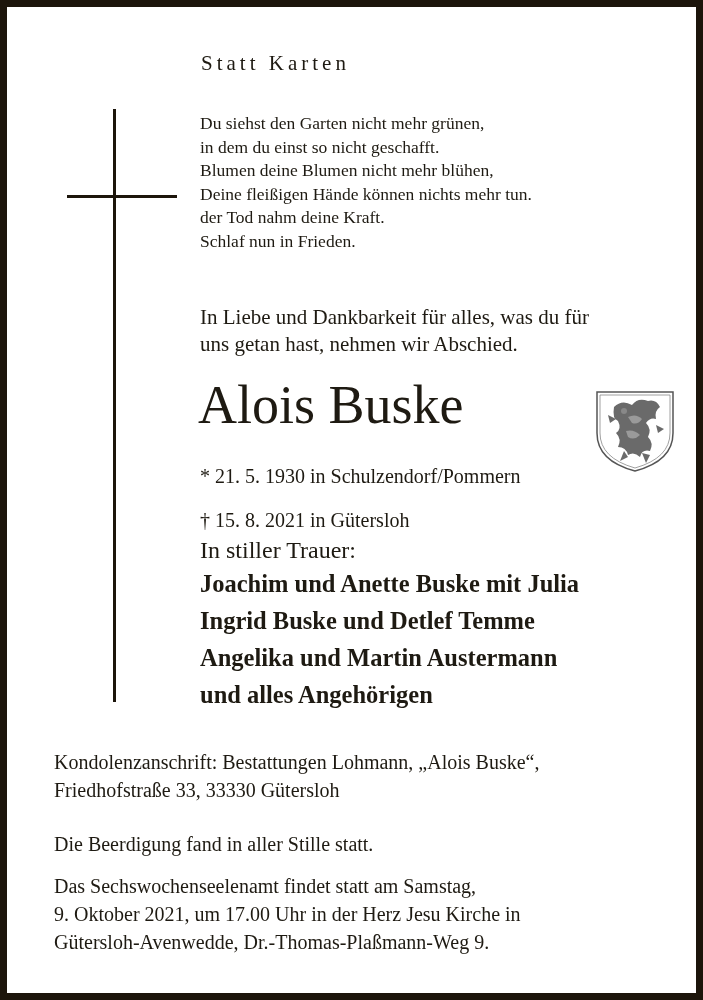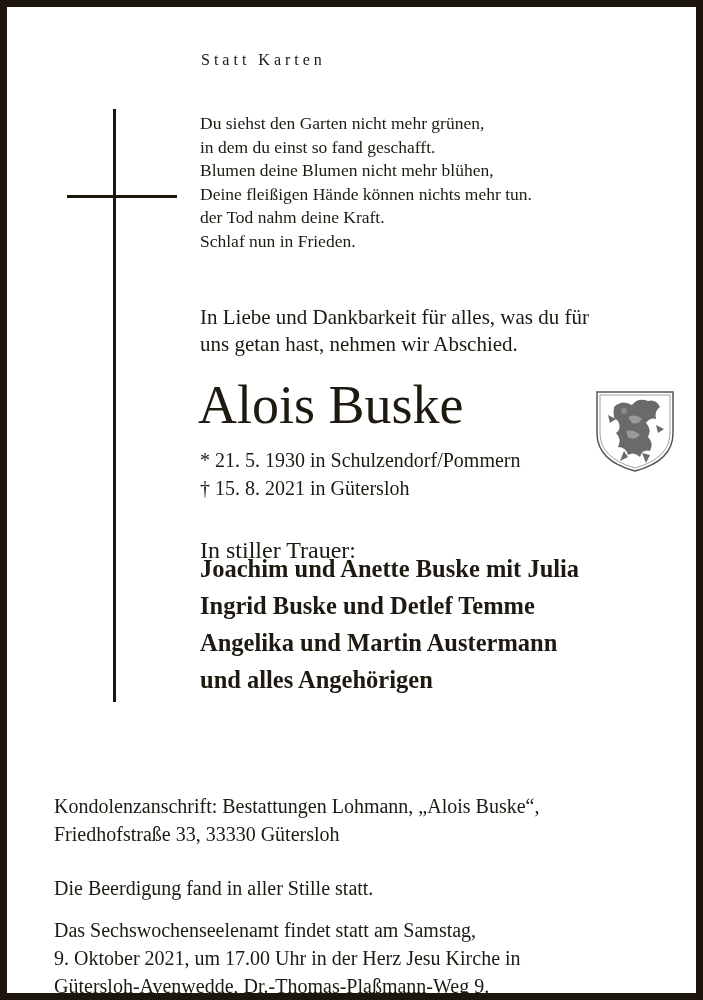--- a/index.html
+++ b/index.html
@@ -3,52 +3,52 @@
 <meta charset="utf-8">
 <style>
   html, body { margin: 0; padding: 0; background: #ffffff; }
   body { width: 703px; height: 1000px; position: relative; overflow: hidden; }
   .frame {
     position: absolute; left: 0; top: 0; width: 703px; height: 1000px;
     box-sizing: border-box; border: 7px solid #1c150b; background: #fff;
   }
   .serif { font-family: "Liberation Serif", "DejaVu Serif", serif; color: #1e1a12; }
   .abs { position: absolute; }
-  .header { left: 194px; top: 44px; font-size: 16px; letter-spacing: 4px; }
+  .header { left: 194px; top: 44px; font-size: 21px; letter-spacing: 4px; }
   .cross-v { left: 106px; top: 102px; width: 3px; height: 593px; background: #1c150b; }
   .cross-h { left: 60px; top: 188px; width: 110px; height: 3px; background: #1c150b; }
   .poem { left: 193px; top: 105px; font-size: 17.5px; line-height: 23.5px; }
   .poem div { white-space: nowrap; }
   .intro { left: 193px; top: 297px; font-size: 21px; line-height: 27px; }
   .intro div { white-space: nowrap; }
   .name { left: 191px; top: 366px; font-size: 54px; font-weight: normal; line-height: 64px; white-space: nowrap; }
   .dates { left: 193px; top: 439px; font-size: 20px; line-height: 28px; }
-  .dates div { white-space: nowrap; }
+  .dates div { white-space: nowrap; margin-top: 16px; }
   .crest { left: 587px; top: 382px; width: 82px; height: 84px; }
   .mourn-label { left: 193px; top: 530px; font-size: 24px; line-height: 26px; white-space: nowrap; }
-  .mourners { left: 193px; top: 543px; font-size: 24.5px; font-weight: bold; line-height: 37px; }
+  .mourners { left: 193px; top: 558px; font-size: 24.5px; font-weight: bold; line-height: 37px; }
   .mourners div { white-space: nowrap; }
-  .footer { left: 47px; top: 741px; font-size: 20px; line-height: 28px; margin-top: 44px; }
+  .footer { left: 47px; top: 741px; font-size: 20px; line-height: 28px; }
   .footer div { white-space: nowrap; }
   .footer .gap1 { height: 26px; }
   .footer .gap2 { height: 14px; }
 </style>
 </head>
 <body>
 
 <div class="frame">
 
   <div class="abs serif header">Statt Karten</div>
 
   <div class="abs cross-v"></div>
   <div class="abs cross-h"></div>
 
   <div class="abs serif poem">
     <div>Du siehst den Garten nicht mehr grünen,</div>
-    <div>in dem du einst so fand geschafft.</div>
+    <div>in dem du einst so nicht geschafft.</div>
     <div>Blumen deine Blumen nicht mehr blühen,</div>
     <div>Deine fleißigen Hände können nichts mehr tun.</div>
     <div>der Tod nahm deine Kraft.</div>
     <div>Schlaf nun in Frieden.</div>
   </div>
 
   <div class="abs serif intro">
     <div>In Liebe und Dankbarkeit für alles, was du für</div>
     <div>uns getan hast, nehmen wir Abschied.</div>
   </div>

